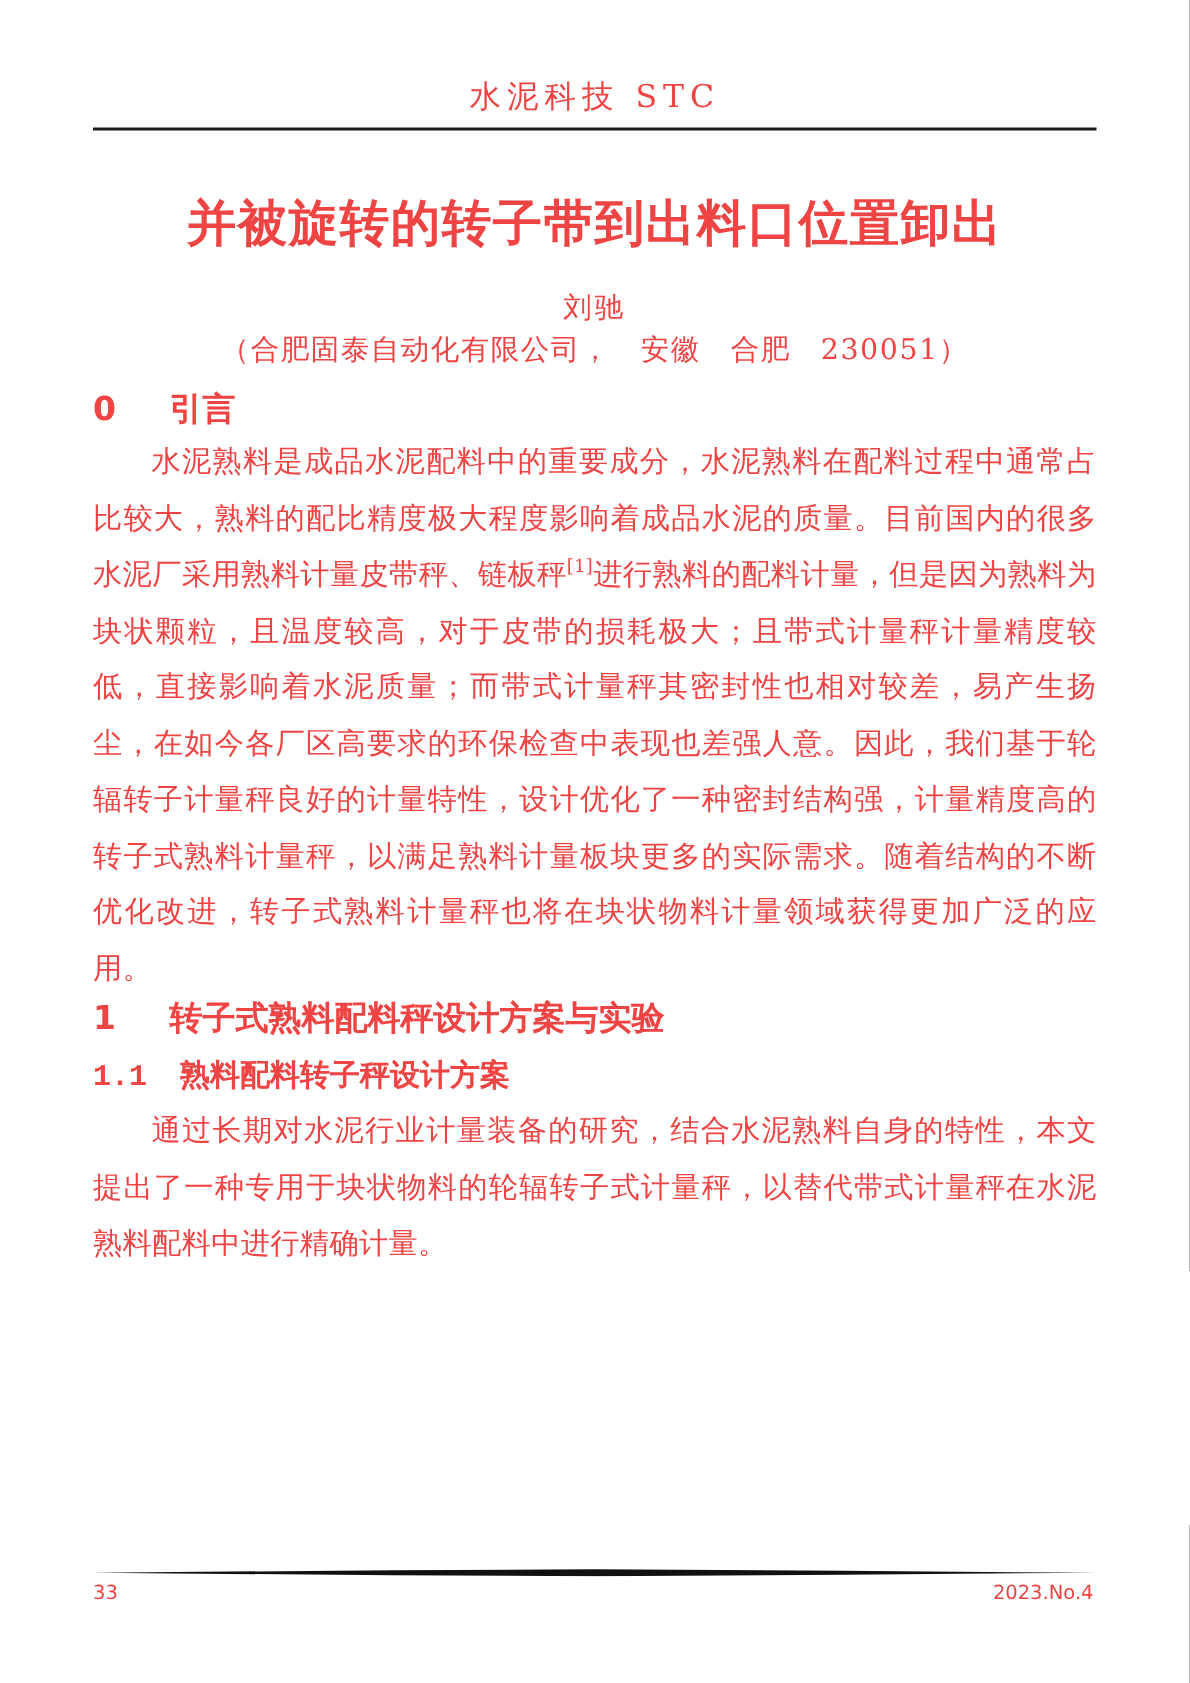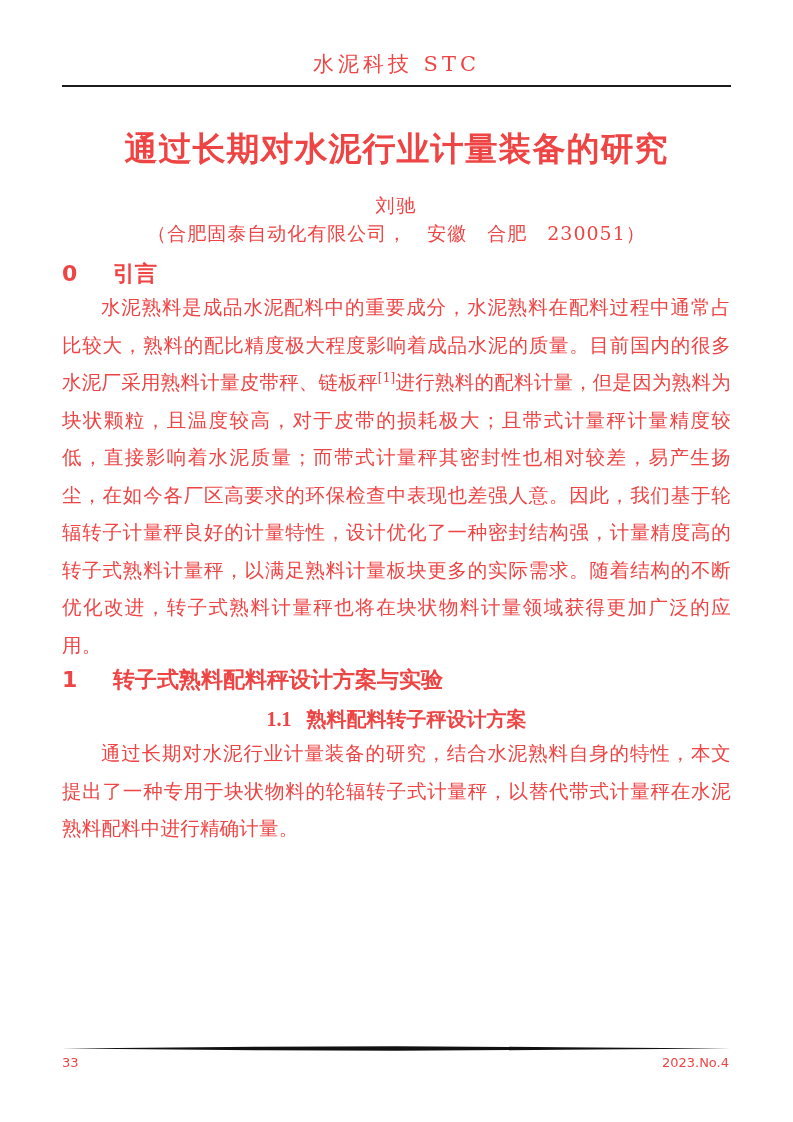--- a/index.html
+++ b/index.html
@@ -65,22 +65,21 @@
   }
   .sec-heading .sec-num { display: inline-block; }
   .sec-heading .sec-text { display: inline-block; margin-left: 28px; }
   #sec0-heading { margin-top: 13px; }
   #sec1-heading { margin-top: 1px; }
   .subsec-heading {
     margin-top: 10px;
     line-height: 28px;
     font-size: 20px;
     font-weight: 700;
-    font-family: Liberation Serif, serif;
-    text-align: center;
+    font-family: Liberation Mono, monospace;
   }
   .subsec-heading .sec-text { display: inline-block; margin-left: 10px; }
   
   .body-para {
     font-size: 19.5px;
     line-height: 37.5px;
     text-align: justify;
     text-indent: 2em;
     letter-spacing: 0.2px;
   }
@@ -125,21 +124,21 @@
 <body>
 
 <div class="page">
   <div class="content">
 
     <div>
       <div class="journal-name">水泥科技 STC</div>
       <div class="header-rule"></div>
     </div>
 
-    <h1 class="article-title">通过长期对水泥行业计量装备的研究</h1>
+    <h1 class="article-title">并被旋转的转子带到出料口位置卸出</h1>
 
     <div class="author-name">刘驰</div>
 
     <div class="author-affiliation">（合肥固泰自动化有限公司，　安徽　合肥　230051）</div>
 
     <h2 class="sec-heading" id="sec0-heading">
       <span class="sec-num">0</span>
       <span class="sec-text">引言</span>
     </h2>
 

